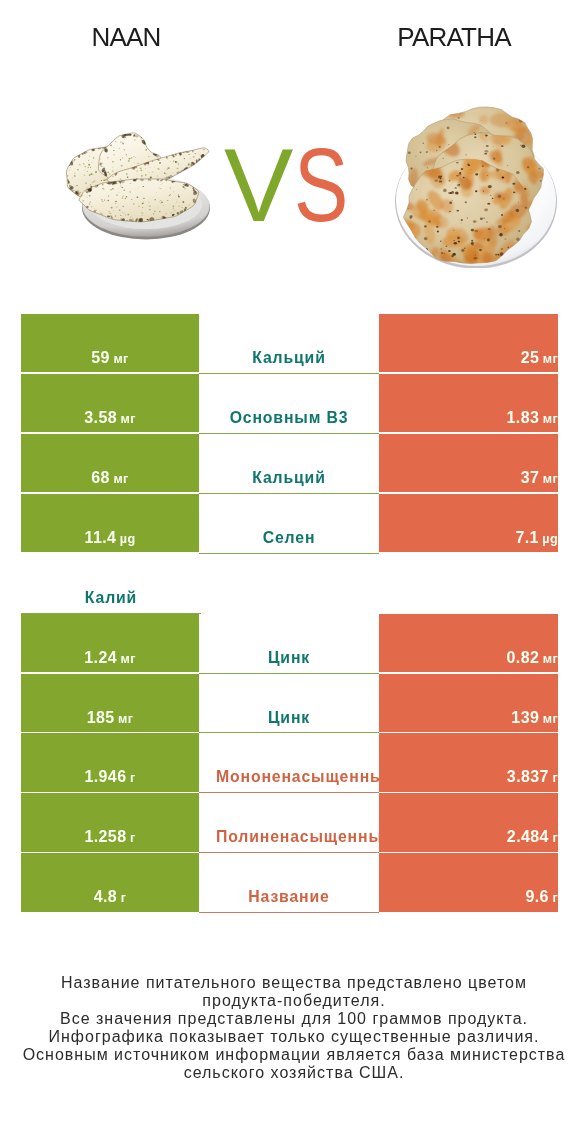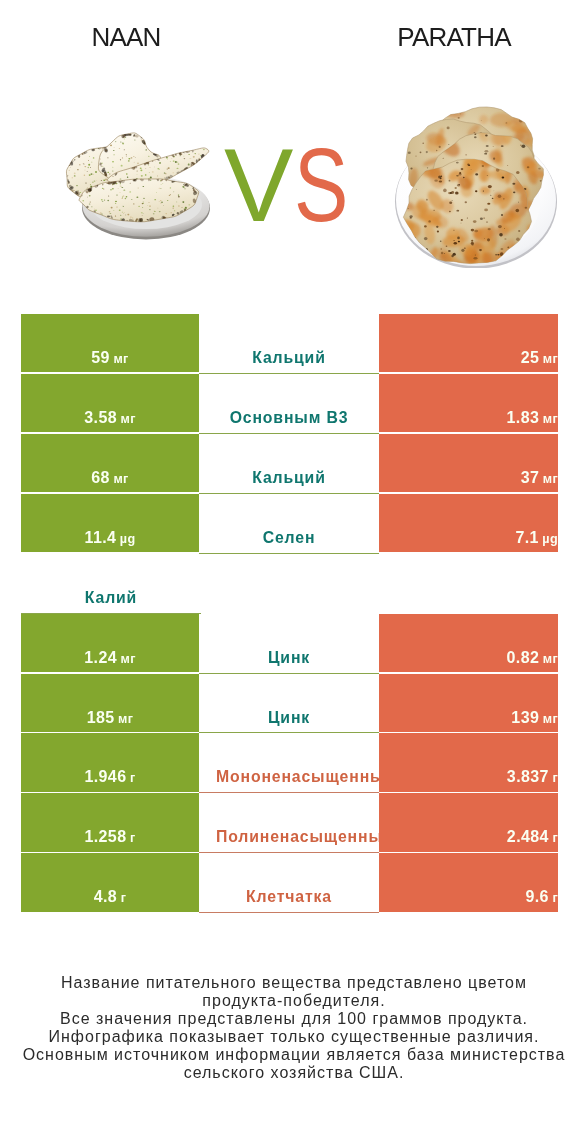--- a/index.html
+++ b/index.html
@@ -1204,21 +1204,21 @@
           <span class="val">2.484<span class="u">г</span></span>
           <span class="divider"></span>
         </div>
       </div>
       <div class="row win-right">
         <div class="cell cell-l">
           <span class="val">4.8<span class="u">г</span></span>
           <span class="divider"></span>
         </div>
         <div class="cell cell-m">
-          <span class="name o">Клетчатка</span>
+          <span class="name o">Название</span>
           <span class="divider"></span>
         </div>
         <div class="cell cell-r">
           <span class="val">9.6<span class="u">г</span></span>
           <span class="divider"></span>
         </div>
       </div>
     </div>
 
   <div class="footer" id="footer-note">

